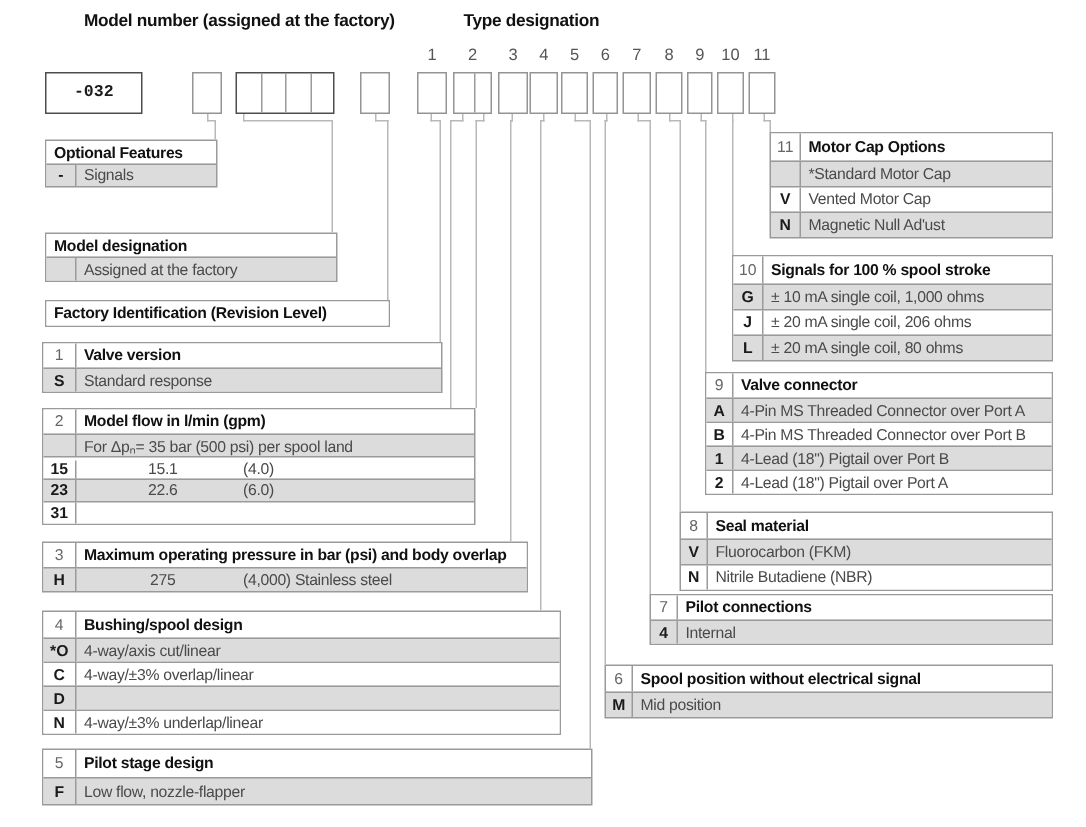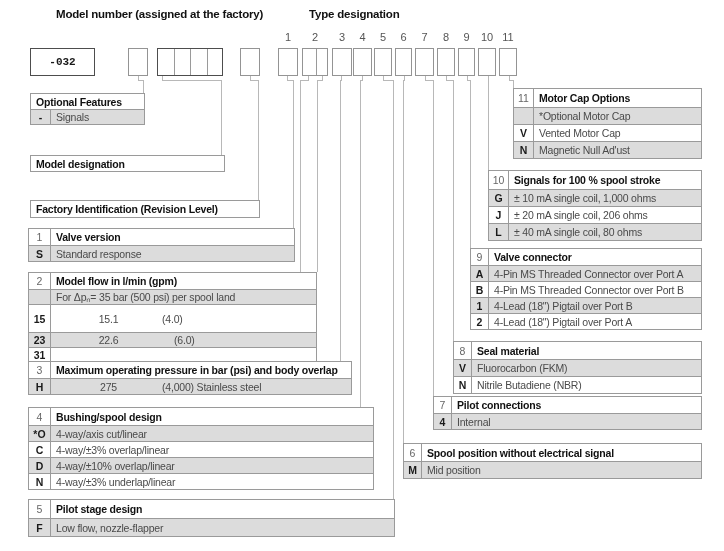--- a/index.html
+++ b/index.html
@@ -126,20 +126,26 @@
             <span class="desc">Signals</span>
           </div>
         </div>
       </div>
       <div class="tbl" style="left: 30px; top: 155px; width: 195px;">
         <div class="trow" style="height: 15px;">
           <div class="tcell">
             <span class="title">Model designation</span>
           </div>
         </div>
+        <div class="trow" style="height: 16px; background: rgb(220, 220, 220);">
+          <div class="lcell" style="width: 20px;"></div>
+          <div class="tcell">
+            <span class="desc">Assigned at the factory</span>
+          </div>
+        </div>
       </div>
       <div class="tbl" style="left: 30px; top: 200px; width: 230px;">
         <div class="trow" style="height: 16px;">
           <div class="tcell">
             <span class="title">Factory Identification (Revision Level)</span>
           </div>
         </div>
       </div>
       <div class="tbl" style="left: 28px; top: 228px; width: 267px;">
         <div class="trow" style="height: 16px;">
@@ -161,32 +167,32 @@
           <div class="tcell">
             <span class="title">Model flow in l/min (gpm)</span>
           </div>
         </div>
         <div class="trow" style="height: 15px; background: rgb(220, 220, 220);">
           <div class="lcell" style="width: 22px;"></div>
           <div class="tcell">
             <span class="desc">For Δpₙ= 35 bar (500 psi) per spool land</span>
           </div>
         </div>
-        <div class="trow" style="height: 28px;">
+        <div class="trow" style="height: 15px; align-items: flex-end;">
           <div class="lcell" style="width: 22px;">15</div>
           <div class="tcell">
             <span class="desc vcol">15.1</span>
             <span class="desc" style="margin-left: 26px;">(4.0)</span>
           </div>
         </div>
         <div class="trow" style="height: 15px; background: rgb(220, 220, 220);">
           <div class="lcell" style="width: 22px;">23</div>
           <div class="tcell">
             <span class="desc vcol">22.6</span>
-            <span class="desc" style="margin-left: 38px;">(6.0)</span>
+            <span class="desc" style="margin-left: 26px;">(6.0)</span>
           </div>
         </div>
         <div class="trow" style="height: 15px;">
           <div class="lcell" style="width: 22px;">31</div>
         </div>
       </div>
       <div class="tbl" style="left: 28px; top: 361px; width: 324px;">
         <div class="trow" style="height: 16px;">
           <div class="lcell hnum" style="width: 22px;">3</div>
           <div class="tcell">
@@ -215,23 +221,20 @@
           </div>
         </div>
         <div class="trow" style="height: 16px;">
           <div class="lcell" style="width: 22px;">C</div>
           <div class="tcell">
             <span class="desc">4-way/±3% overlap/linear</span>
           </div>
         </div>
         <div class="trow" style="height: 16px; background: rgb(220, 220, 220);">
           <div class="lcell" style="width: 22px;">D</div>
-          <div class="tcell">
-            <span class="desc">4-way/±10% overlap/linear</span>
-          </div>
         </div>
         <div class="trow" style="height: 16px;">
           <div class="lcell" style="width: 22px;">N</div>
           <div class="tcell">
             <span class="desc">4-way/±3% underlap/linear</span>
           </div>
         </div>
       </div>
       <div class="tbl" style="left: 28px; top: 499px; width: 367px;">
         <div class="trow" style="height: 18px;">
@@ -342,35 +345,35 @@
         </div>
         <div class="trow" style="height: 17px;">
           <div class="lcell" style="width: 20px;">J</div>
           <div class="tcell">
             <span class="desc">± 20 mA single coil, 206 ohms</span>
           </div>
         </div>
         <div class="trow" style="height: 17px; background: rgb(220, 220, 220);">
           <div class="lcell" style="width: 20px;">L</div>
           <div class="tcell">
-            <span class="desc">± 40 mA single coil, 80 ohms</span>
+            <span class="desc">± 20 mA single coil, 80 ohms</span>
           </div>
         </div>
       </div>
       <div class="tbl" style="left: 513px; top: 88px; width: 189px;">
         <div class="trow" style="height: 18px;">
           <div class="lcell hnum" style="width: 20px;">11</div>
           <div class="tcell">
             <span class="title">Motor Cap Options</span>
           </div>
         </div>
         <div class="trow" style="height: 17px; background: rgb(220, 220, 220);">
           <div class="lcell" style="width: 20px;"></div>
           <div class="tcell">
-            <span class="desc">*Optional Motor Cap</span>
+            <span class="desc">*Standard Motor Cap</span>
           </div>
         </div>
         <div class="trow" style="height: 17px;">
           <div class="lcell" style="width: 20px;">V</div>
           <div class="tcell">
             <span class="desc">Vented Motor Cap</span>
           </div>
         </div>
         <div class="trow" style="height: 17px; background: rgb(220, 220, 220);">
           <div class="lcell" style="width: 20px;">N</div>

